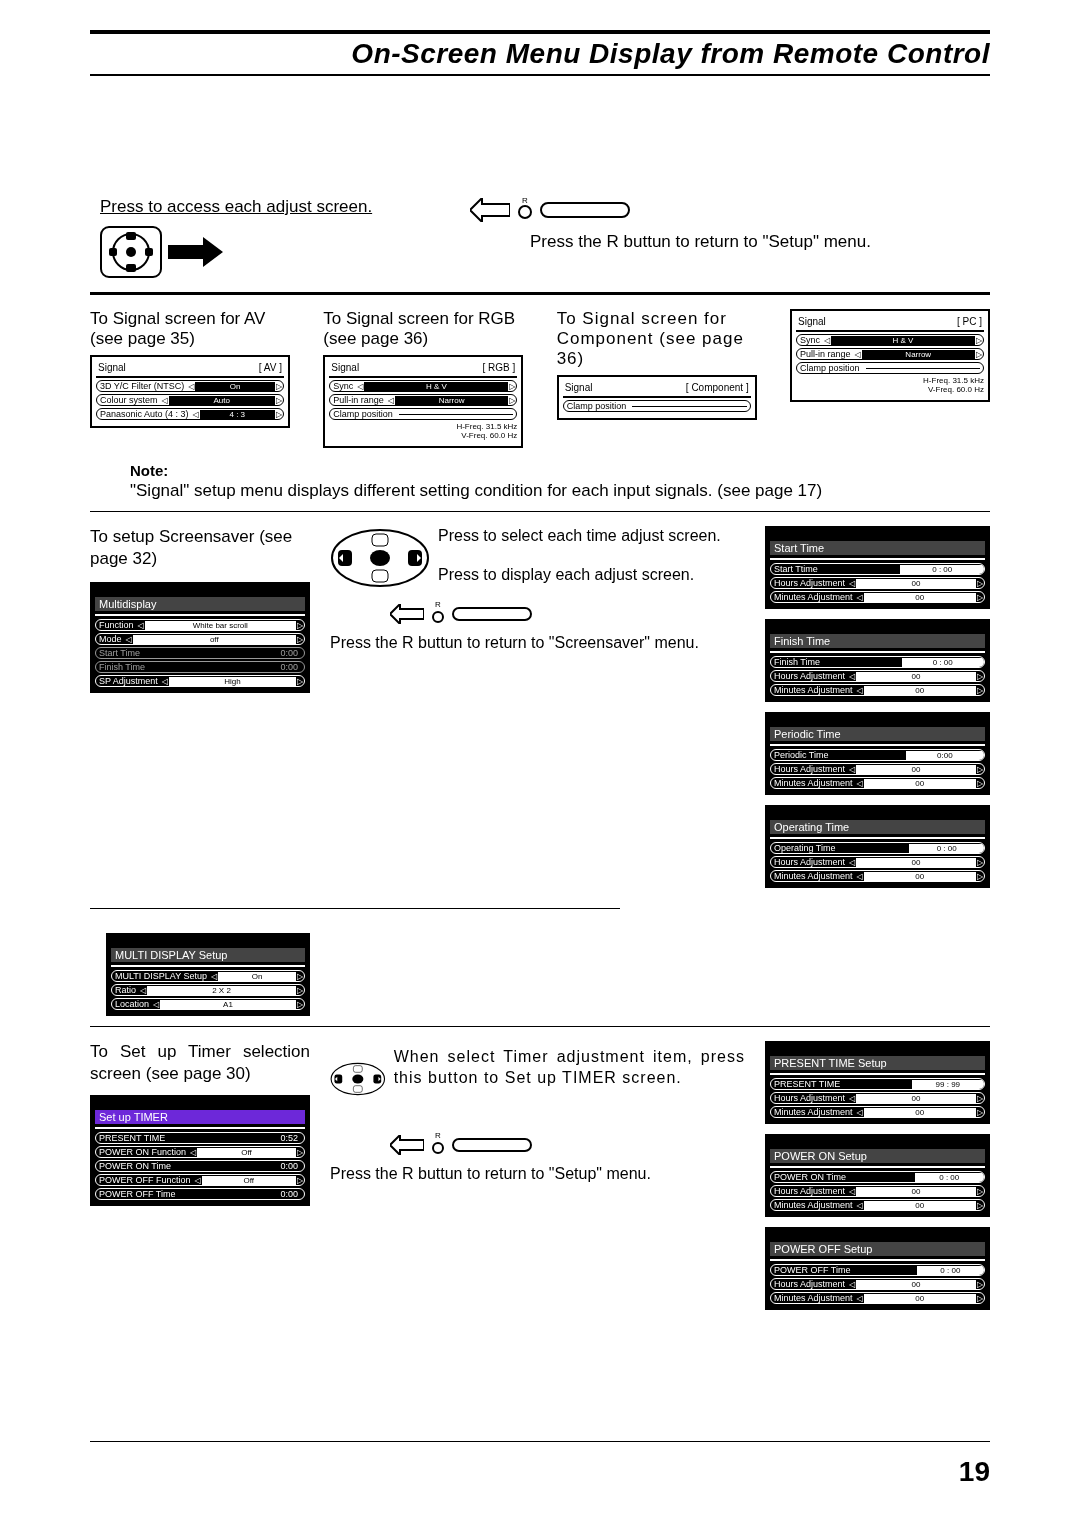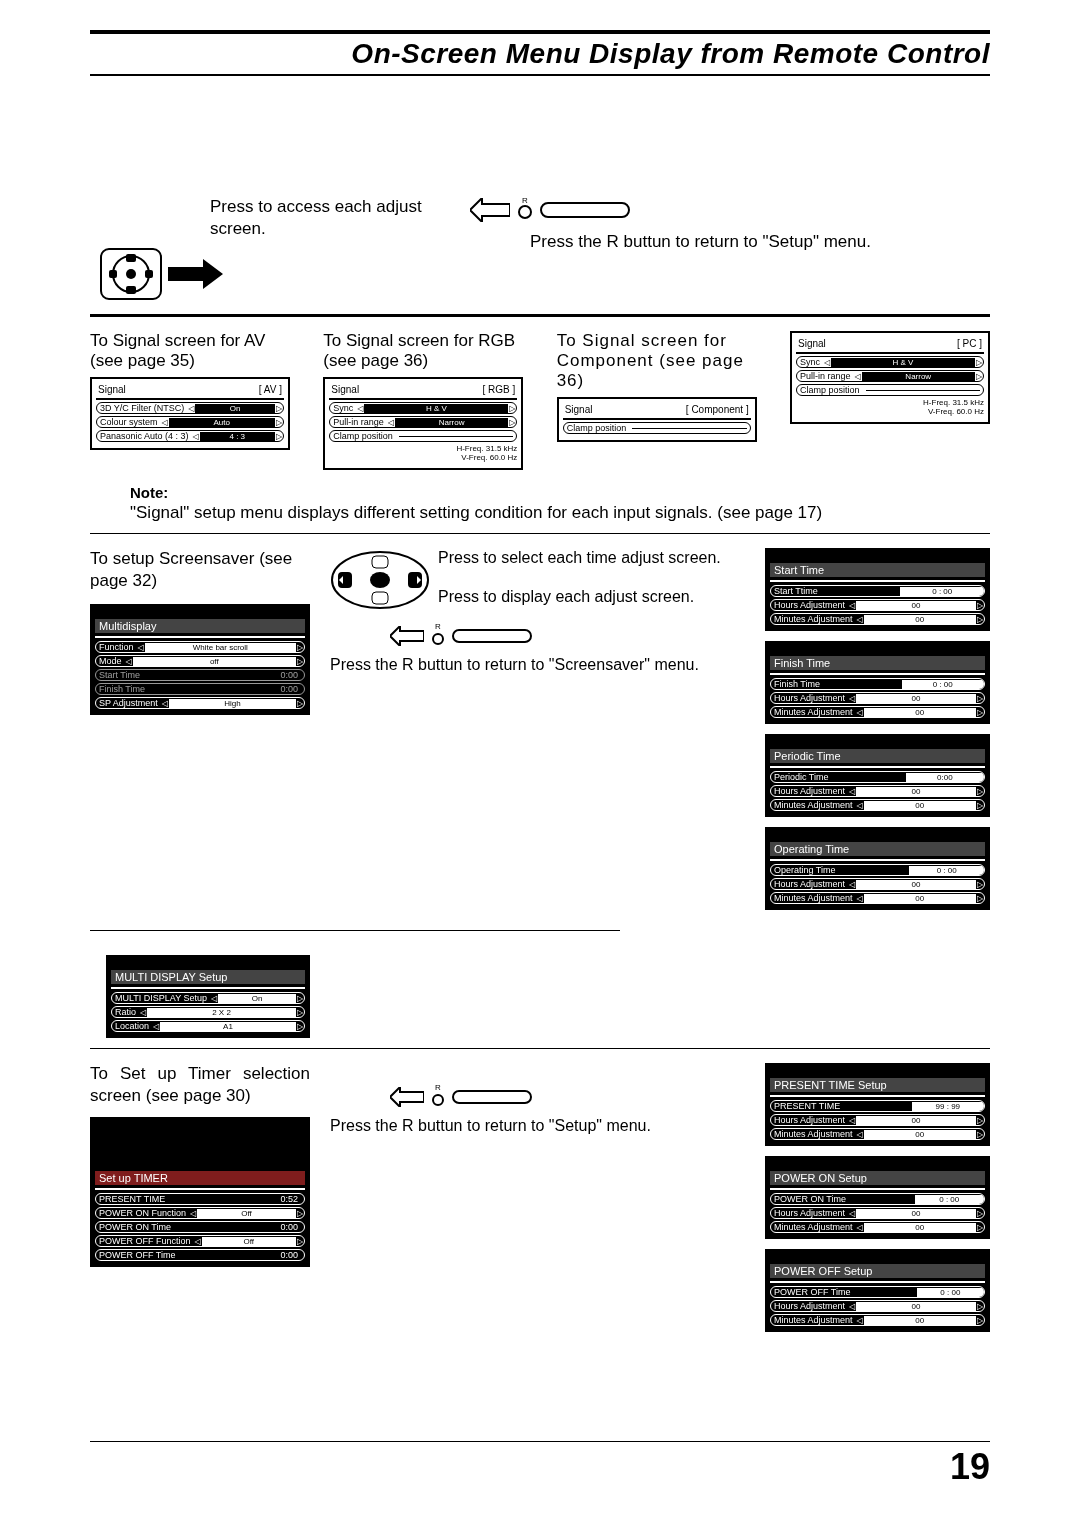--- a/index.html
+++ b/index.html
@@ -31,37 +31,37 @@
   .note-b { font-size:17px; margin-top:2px;}
 
   .section { display:flex; gap:20px; margin-top:14px; }
   .left-col { width: 220px; }
   .mid-col { flex:1; }
   .right-col { width: 225px; }
 
   .boxed { border:2px solid #000; padding:13px 3px 4px 3px; }
   .boxed.dark { background:#000; color:#fff; }
   .gray-title { font-size:11px; padding:1px 4px; }
-  .page-num { position:absolute; bottom:40px; right:90px; font-size:36px; font-weight:bold;}
+  .page-num { position:absolute; bottom:40px; right:90px; font-size:28px; font-weight:bold;}
   .bline { height:1px; background:#000; position:absolute; bottom:86px; left:90px; right:90px;}
   .svg-remote { display:block;}
   .label-pair{display:flex;gap:8px;align-items:flex-start;}
   .r-box-wrap { margin-bottom:10px;}
 </style>
 </head>
 <body>
 
 <div class="page">
   <div class="title-bar"></div>
   <div class="title">On-Screen Menu Display from Remote Control</div>
   <div class="title-bar2"></div>
 
   <div class="row" style="gap:10px; padding-left:10px;">
     <div style="width:360px;">
-      <div class="instr" style="margin-left:110px;">Press to access each adjust screen.</div>
+      <div class="instr" style="text-decoration:underline;">Press to access each adjust screen.</div>
       <div style="display:flex;align-items:center;gap:6px;margin-top:8px;">
         <svg class="svg-remote" width="62" height="52" viewBox="0 0 62 52">
           <rect x="1" y="1" width="60" height="50" rx="8" fill="#fff" stroke="#000" stroke-width="2"></rect>
           <circle cx="31" cy="26" r="18" fill="none" stroke="#000" stroke-width="2"></circle>
           <rect x="26" y="6" width="10" height="8" rx="2" fill="#000"></rect>
           <rect x="26" y="38" width="10" height="8" rx="2" fill="#000"></rect>
           <rect x="9" y="22" width="8" height="8" rx="2" fill="#000"></rect>
           <rect x="45" y="22" width="8" height="8" rx="2" fill="#000"></rect>
           <circle cx="31" cy="26" r="5" fill="#000"></circle>
         </svg>
@@ -452,21 +452,21 @@
     <div class="mid-col"></div>
     <div class="right-col"></div>
   </div>
 
   <div class="sep-thin"></div>
 
   <div class="section">
     <div class="left-col">
       <div class="instr" style="text-align:justify;">To Set up Timer selection screen (see page 30)</div>
       <div class="boxed dark" style="margin-top:10px;">
-        <div class="gray-title" style="background:#7f1d1d;color:#fff;margin-top:39px;">Set up TIMER</div>
+        <div class="gray-title" style="background:#6d28d9;color:#fff;">Set up TIMER</div>
         <div style="height:2px;background:#fff;margin:3px 0;"></div>
         <div class="menu-row">
             <div class="pill inv" style="width:100%">
               <span class="pl">PRESENT TIME</span>
               <span style="flex:1;text-align:right;padding-right:6px;">0:52</span>
             </div>
           </div>
         <div class="menu-row">
             <div class="pill inv" style="width:100%">
               <span class="pl">POWER ON Function</span>
@@ -491,20 +491,33 @@
           </div>
         <div class="menu-row">
             <div class="pill inv" style="width:100%">
               <span class="pl">POWER OFF Time</span>
               <span style="flex:1;text-align:right;padding-right:6px;">0:00</span>
             </div>
           </div>
       </div>
     </div>
     <div class="mid-col">
+      <div class="label-pair" style="margin-top:6px;">
+        <svg width="100" height="64" viewBox="0 0 100 64">
+          <ellipse cx="50" cy="32" rx="48" ry="28" fill="#fff" stroke="#000" stroke-width="2"></ellipse>
+          <rect x="8" y="24" width="14" height="16" rx="4" fill="#000"></rect>
+            <polygon points="13,28 13,36 9,32" fill="#fff"></polygon>
+          <rect x="78" y="24" width="14" height="16" rx="4" fill="#000"></rect>
+            <polygon points="87,28 87,36 91,32" fill="#fff"></polygon>
+          <rect x="42" y="8" width="16" height="12" rx="4" fill="none" stroke="#000"></rect>
+          <rect x="42" y="44" width="16" height="12" rx="4" fill="none" stroke="#000"></rect>
+          <ellipse cx="50" cy="32" rx="10" ry="8" fill="#000"></ellipse>
+        </svg>
+        <div class="instr" style="font-size:16px;letter-spacing:1px;text-align:justify;">When select Timer adjustment item, press this button to Set up TIMER screen.</div>
+      </div>
       <div style="display:flex;align-items:center;gap:8px;margin-top:20px;margin-left:60px;">
         <svg width="34" height="20" viewBox="0 0 34 20">
             <polygon points="34,5 10,5 10,0 0,10 10,20 10,15 34,15" fill="none" stroke="#000" stroke-width="2"></polygon>
           </svg>
         <div style="text-align:center;"><div class="tiny">R</div><svg width="12" height="12">
               <circle cx="6" cy="6" r="5" fill="none" stroke="#000" stroke-width="2"></circle>
             </svg></div>
         <svg width="80" height="14">
             <rect x="1" y="1" width="78" height="12" rx="6" fill="none" stroke="#000" stroke-width="2"></rect>
           </svg>

